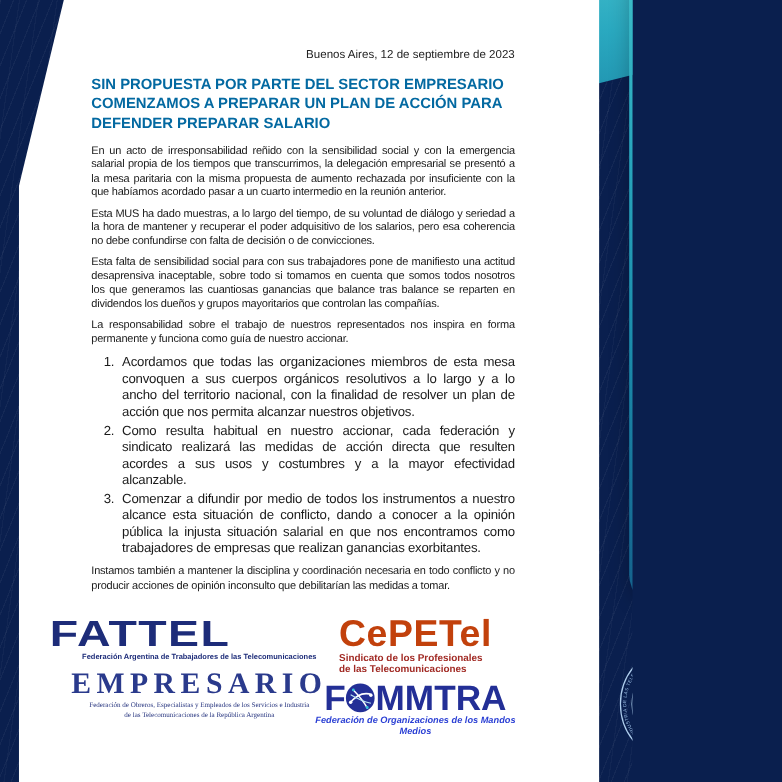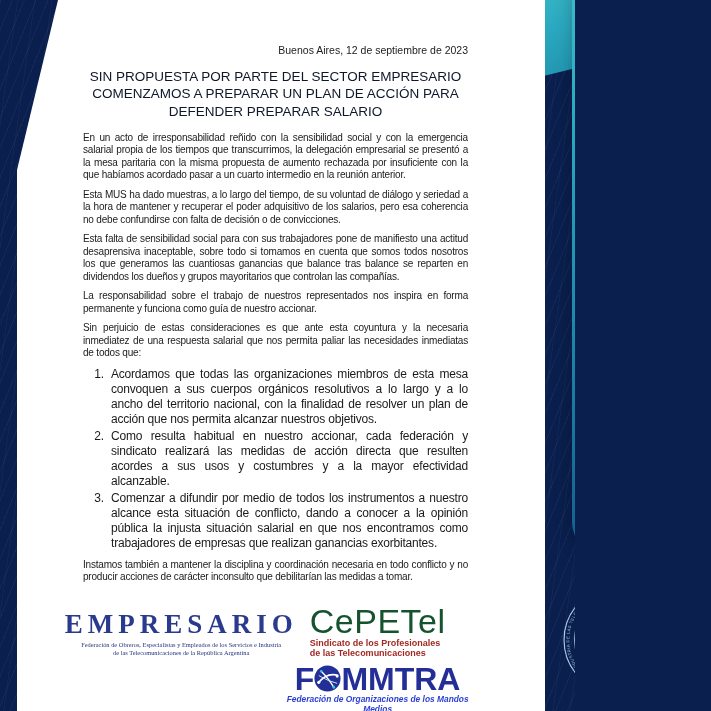--- a/index.html
+++ b/index.html
@@ -12,37 +12,37 @@
       repeating-linear-gradient(98deg,rgba(255,255,255,0.03) 0 1px,transparent 1px 17px);
   }
   .corner-teal{position:absolute;right:-34px;top:-66px;width:230px;height:152px;
     border-radius:26px;transform:rotate(-14deg);
     background:linear-gradient(200deg,#55cdd4 0%,#2aa9c0 55%,#1b86a6 100%);}
   
   .page{position:absolute;left:17px;top:0;width:528px;height:711px;background:#ffffff;
     clip-path:polygon(41px 0,100% 0,100% 100%,0 100%,0 170px);
     padding:26px 77px 0 66px;box-sizing:border-box;display:flex;flex-direction:column;overflow:hidden;}
   .date{font-size:10.5px;color:#222;text-align:right;margin:18px 0 12px 0;}
-  .title{font-size:13.5px;font-weight:normal;color:#0f172a;text-align:center;line-height:1.28;margin:0 0 12px 0;}
+  .title{font-size:13.5px;font-weight:bold;color:#0369a1;line-height:1.28;margin:0 0 12px 0;}
   .para{font-size:10px;letter-spacing:-0.2px;line-height:1.25;color:#1a1a1a;text-align:justify;margin:0 0 7px 0;}
   ol.action-list{margin:0 0 6px 0;padding:0 0 0 24px;}
   ol.action-list li{font-size:12px;letter-spacing:-0.2px;line-height:1.25;color:#1a1a1a;text-align:justify;
     padding-left:4px;margin:0 0 2px 0;}
   .highlight{font-size:13.8px;font-weight:bold;color:#000;letter-spacing:-0.2px;margin:6px 0 0 0;}
   
   .logos{display:grid;grid-template-columns:51% 49%;column-gap:4px;margin-top:13px;flex-shrink:0;}
   .logo-col{display:flex;flex-direction:column;align-items:center;}
   .fattel-word{font-weight:900;font-size:33px;color:#1d2c79;letter-spacing:1px;
     transform:scaleX(1.28);transform-origin:center;line-height:1;}
   .fattel-tag{font-size:6.8px;font-weight:bold;color:#1d2c79;white-space:nowrap;margin-top:2px;}
   .foeesitra{margin-top:7px;text-align:center;}
   .foeesitra-word{font-family:"Liberation Serif",serif;font-weight:600;font-size:27px;color:#2a3a8c;
     letter-spacing:5px;line-height:1;}
   .foeesitra-tag{font-family:"Liberation Serif",serif;font-size:6.4px;color:#27357f;line-height:1.3;margin-top:3px;}
-  .cepetel-word{font-weight:400;font-size:34px;color:#14532d;letter-spacing:0.5px;line-height:1;}
+  .cepetel-word{font-weight:700;font-size:34px;color:#c2410c;letter-spacing:0.5px;line-height:1;}
   .cepetel-tag{font-size:9px;font-weight:bold;color:#a12a24;line-height:1.12;text-align:left;}
   .cepetel{text-align:center;}
   .fommtra{margin-top:5px;text-align:center;}
   .fommtra-word{font-weight:900;font-size:32px;color:#232f96;line-height:1;display:flex;align-items:center;justify-content:center;}
   .fommtra-word svg{margin:0 -1px;}
   .fommtra-tag{font-size:8.4px;font-style:italic;font-weight:bold;color:#2a3fd4;line-height:1.18;text-align:center;}
   
   .banner{position:absolute;left:572px;top:-36px;width:86px;height:590px;border-radius:32px;
     background:linear-gradient(185deg,#3fc0ca 0%,#29a7bd 30%,#1b8cab 60%,#145f8a 100%);
     display:flex;align-items:center;justify-content:center;box-shadow:0 0 18px rgba(0,0,0,0.25);}
@@ -65,32 +65,35 @@
     <div class="title">
       <div>SIN PROPUESTA POR PARTE DEL SECTOR EMPRESARIO</div>
       <div>COMENZAMOS A PREPARAR UN PLAN DE ACCIÓN PARA</div>
       <div>DEFENDER PREPARAR SALARIO</div>
     </div>
 
     <p class="para">En un acto de irresponsabilidad reñido con la sensibilidad social y con la emergencia salarial propia de los tiempos que transcurrimos, la delegación empresarial se presentó a la mesa paritaria con la misma propuesta de aumento rechazada por insuficiente con la que habíamos acordado pasar a un cuarto intermedio en la reunión anterior.</p>
     <p class="para">Esta MUS ha dado muestras, a lo largo del tiempo, de su voluntad de diálogo y seriedad a la hora de mantener y recuperar el poder adquisitivo de los salarios, pero esa coherencia no debe confundirse con falta de decisión o de convicciones.</p>
     <p class="para">Esta falta de sensibilidad social para con sus trabajadores pone de manifiesto una actitud desaprensiva inaceptable, sobre todo si tomamos en cuenta que somos todos nosotros los que generamos las cuantiosas ganancias que balance tras balance se reparten en dividendos los dueños y grupos mayoritarios que controlan las compañías.</p>
     <p class="para">La responsabilidad sobre el trabajo de nuestros representados nos inspira en forma permanente y funciona como guía de nuestro accionar.</p>
-    <p class="para">Sin perjuicio de estas consideraciones es que ante esta coyuntura y la necesaria inmediatez de una respuesta salarial que nos permita paliar las necesidades inmediatas de todos que:</p>
 
     <ol class="action-list">
       <li>Acordamos que todas las organizaciones miembros de esta mesa convoquen a sus cuerpos orgánicos resolutivos a lo largo y a lo ancho del territorio nacional, con la finalidad de resolver un plan de acción que nos permita alcanzar nuestros objetivos.</li>
       <li>Como resulta habitual en nuestro accionar, cada federación y sindicato realizará las medidas de acción directa que resulten acordes a sus usos y costumbres y a la mayor efectividad alcanzable.</li>
       <li>Comenzar a difundir por medio de todos los instrumentos a nuestro alcance esta situación de conflicto, dando a conocer a la opinión pública la injusta situación salarial en que nos encontramos como trabajadores de empresas que realizan ganancias exorbitantes.</li>
     </ol>
 
-    <p class="para">Instamos también a mantener la disciplina y coordinación necesaria en todo conflicto y no producir acciones de carácter inconsulto que debilitarían las medidas a tomar.</p>
+    <p class="para">Instamos también a mantener la disciplina y coordinación necesaria en todo conflicto y no producir acciones de opinión inconsulto que debilitarían las medidas a tomar.</p>
 
     <div class="logos">
       <div class="logo-col">
+        <div class="fattel">
+          <div class="fattel-word">FATTEL</div>
+          <div class="fattel-tag">Federación Argentina de Trabajadores de las Telecomunicaciones</div>
+        </div>
         <div class="foeesitra">
           <div class="foeesitra-word">EMPRESARIO</div>
           <div class="foeesitra-tag">
             <div>Federación de Obreros, Especialistas y Empleados de los Servicios e Industria</div>
             <div>de las Telecomunicaciones de la República Argentina</div>
           </div>
         </div>
       </div>
       <div class="logo-col">
         <div class="cepetel">

